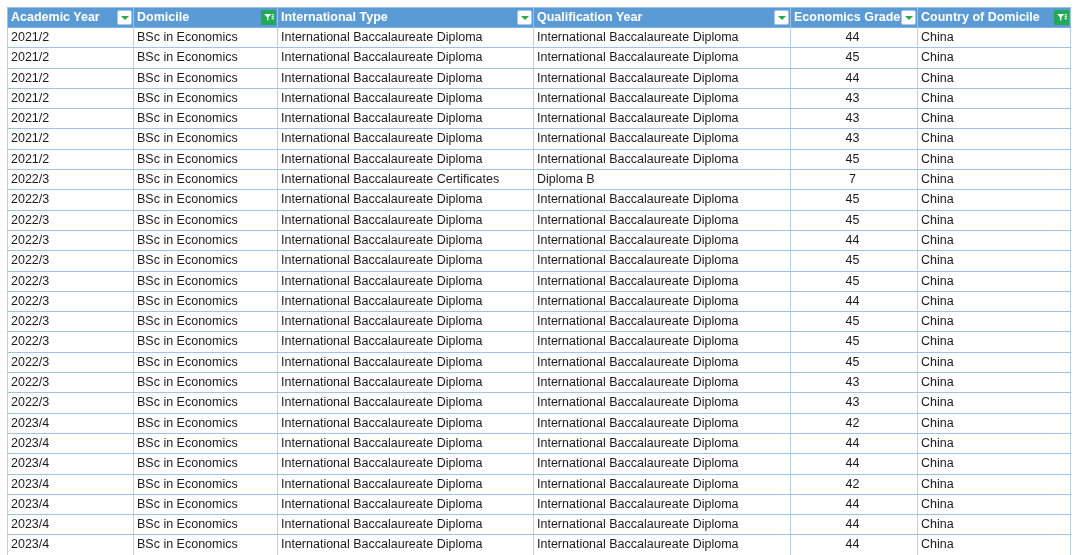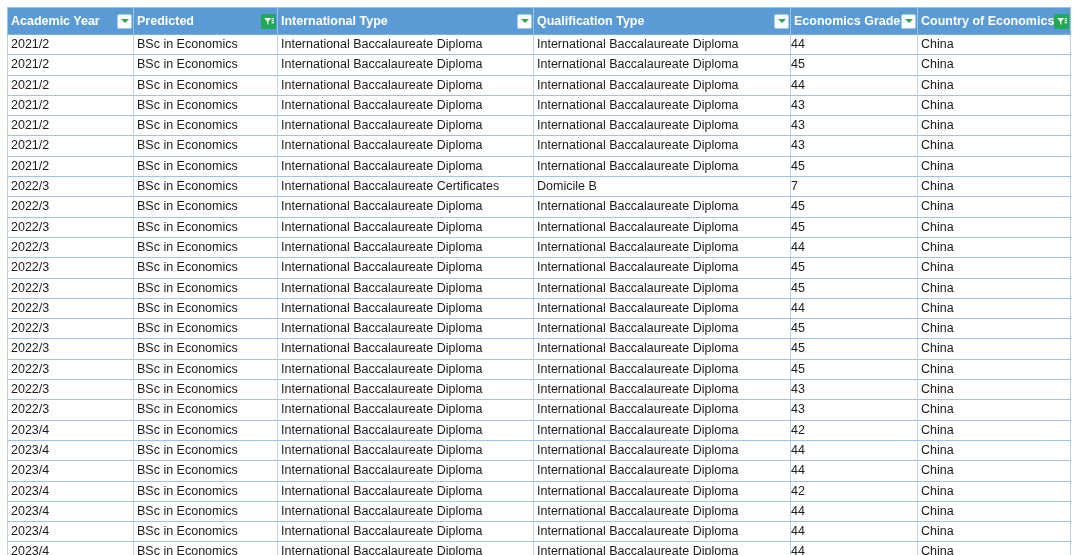--- a/index.html
+++ b/index.html
@@ -43,21 +43,21 @@
     border-bottom:1px solid #7FB0DE;
     overflow:hidden;
     white-space:nowrap;
     position:relative;
     vertical-align:middle;
   }
   .hd-wrap{
     display:flex;
     align-items:center;
     justify-content:space-between;
-    height:26px;
+    height:18px;
     padding-left:3px;
     overflow:hidden;
   }
   .hd-label{
     overflow:hidden;
     white-space:nowrap;
     text-overflow:clip;
     line-height:19px;
     flex:1 1 auto;
     min-width:0;
@@ -102,21 +102,21 @@
     background:#ffffff;
     white-space:nowrap;
     overflow:hidden;
     text-overflow:clip;
     font-size:12.5px;
     line-height:19.3px;
     color:#1b1b1b;
     vertical-align:middle;
   }
   tbody tr:first-child td{border-top:none;}
-  td.num{text-align:left;padding:0 3px 0 0;}
+  td.num{text-align:center;padding:0 3px 0 0;}
   tbody tr:last-child td{border-bottom:1px solid #9DC3E6;}
 </style>
 </head>
 <body>
 
 <div class="sheet">
   <table class="grid">
     <colgroup>
       <col class="c-year">
         <col class="c-prog">
@@ -130,58 +130,58 @@
           <th>
             <div class="hd-wrap">
               <span class="hd-label">Academic Year</span>
               <div class="filter-btn">
                 <span class="tri"></span>
               </div>
             </div>
           </th>
           <th>
             <div class="hd-wrap">
-              <span class="hd-label">Predicted</span>
+              <span class="hd-label">Domicile</span>
               <div class="funnel-btn">
                 <svg width="13" height="13" viewBox="0 0 13 13">
                   <path d="M2.2 3 L9.2 3 L6.4 6.3 L6.4 9.8 L5.0 9.0 L5.0 6.3 Z" fill="#ffffff"></path>
                   <rect x="9.6" y="3.2" width="2.4" height="1.1" fill="#ffffff"></rect>
                   <rect x="9.6" y="5.2" width="2.4" height="1.1" fill="#ffffff"></rect>
                   <rect x="9.6" y="7.2" width="2.4" height="1.1" fill="#ffffff"></rect>
                 </svg>
               </div>
             </div>
           </th>
           <th>
             <div class="hd-wrap">
               <span class="hd-label">International Type</span>
               <div class="filter-btn">
                 <span class="tri"></span>
               </div>
             </div>
           </th>
           <th>
             <div class="hd-wrap">
-              <span class="hd-label">Qualification Type</span>
+              <span class="hd-label">Qualification Year</span>
               <div class="filter-btn">
                 <span class="tri"></span>
               </div>
             </div>
           </th>
           <th>
             <div class="hd-wrap">
               <span class="hd-label">Economics Grade</span>
               <div class="filter-btn">
                 <span class="tri"></span>
               </div>
             </div>
           </th>
           <th>
             <div class="hd-wrap">
-              <span class="hd-label">Country of Economics</span>
+              <span class="hd-label">Country of Domicile</span>
               <div class="funnel-btn">
                 <svg width="13" height="13" viewBox="0 0 13 13">
                   <path d="M2.2 3 L9.2 3 L6.4 6.3 L6.4 9.8 L5.0 9.0 L5.0 6.3 Z" fill="#ffffff"></path>
                   <rect x="9.6" y="3.2" width="2.4" height="1.1" fill="#ffffff"></rect>
                   <rect x="9.6" y="5.2" width="2.4" height="1.1" fill="#ffffff"></rect>
                   <rect x="9.6" y="7.2" width="2.4" height="1.1" fill="#ffffff"></rect>
                 </svg>
               </div>
             </div>
           </th>
@@ -241,21 +241,21 @@
           <td>BSc in Economics</td>
           <td>International Baccalaureate Diploma</td>
           <td>International Baccalaureate Diploma</td>
           <td class="num">45</td>
           <td>China</td>
         </tr>
         <tr>
           <td>2022/3</td>
           <td>BSc in Economics</td>
           <td>International Baccalaureate Certificates</td>
-          <td>Domicile B</td>
+          <td>Diploma B</td>
           <td class="num">7</td>
           <td>China</td>
         </tr>
         <tr>
           <td>2022/3</td>
           <td>BSc in Economics</td>
           <td>International Baccalaureate Diploma</td>
           <td>International Baccalaureate Diploma</td>
           <td class="num">45</td>
           <td>China</td>

